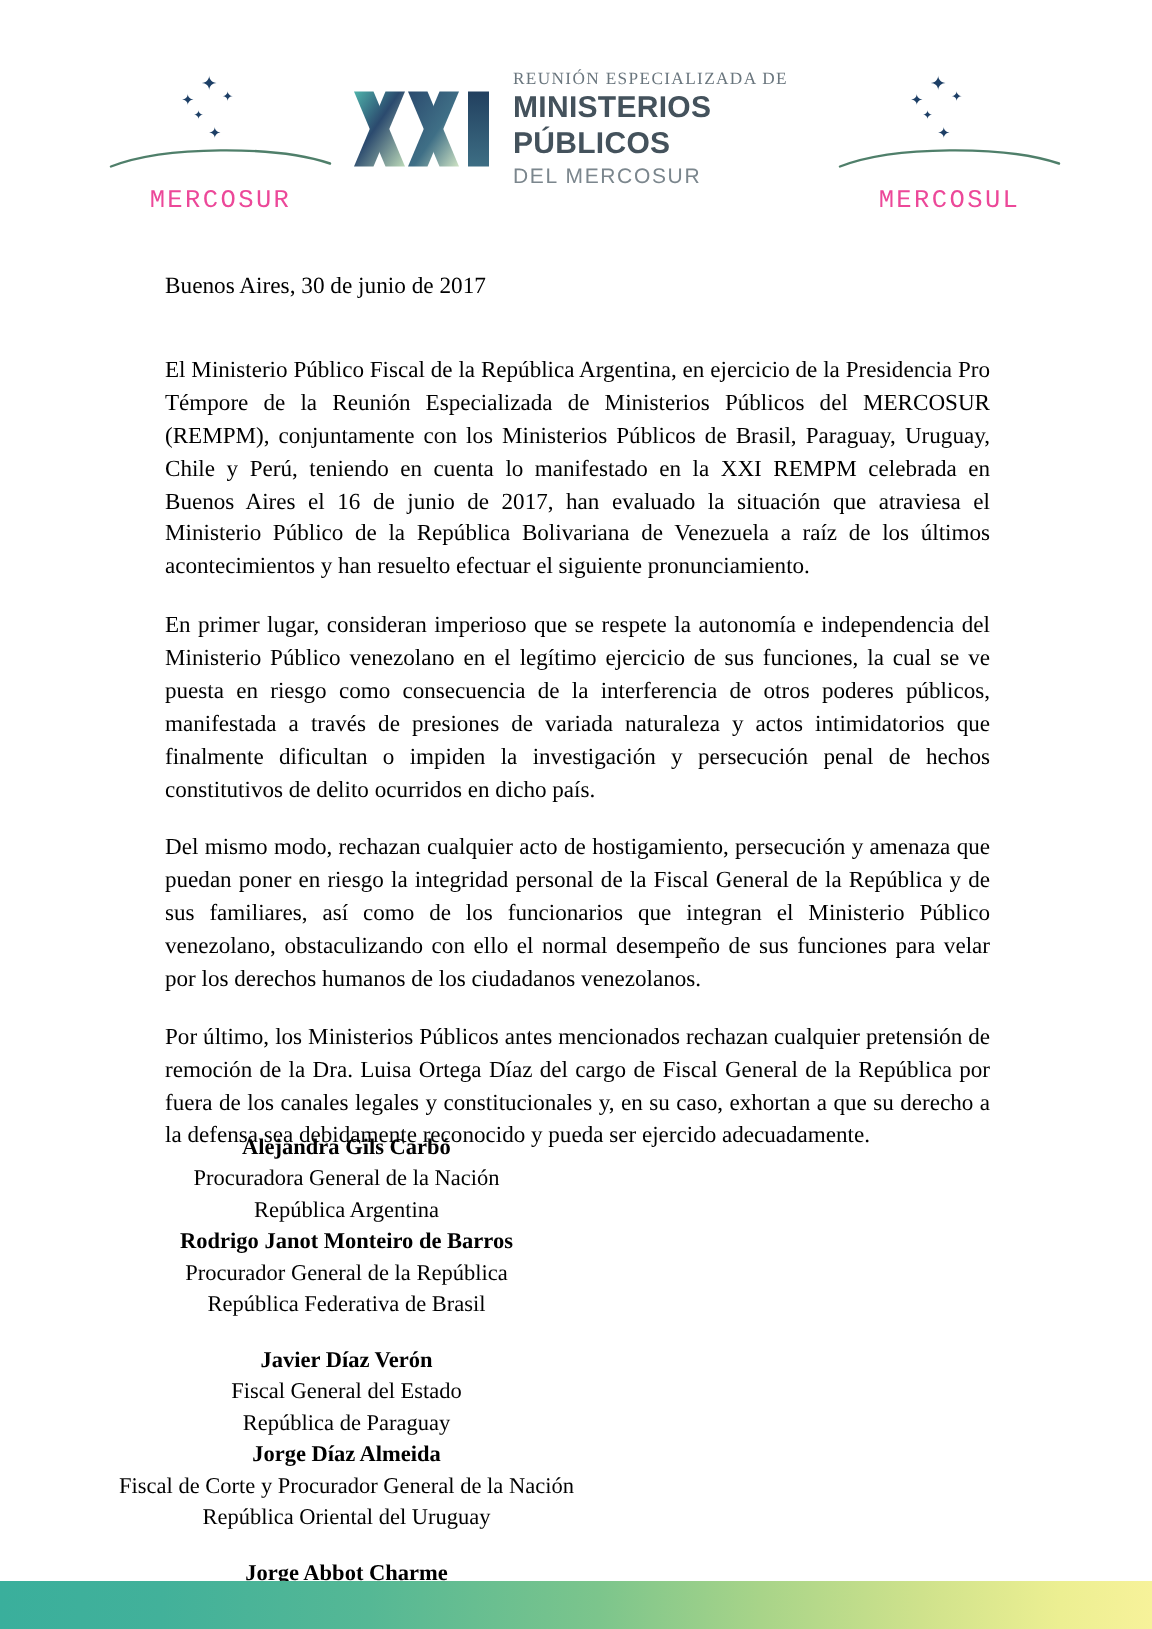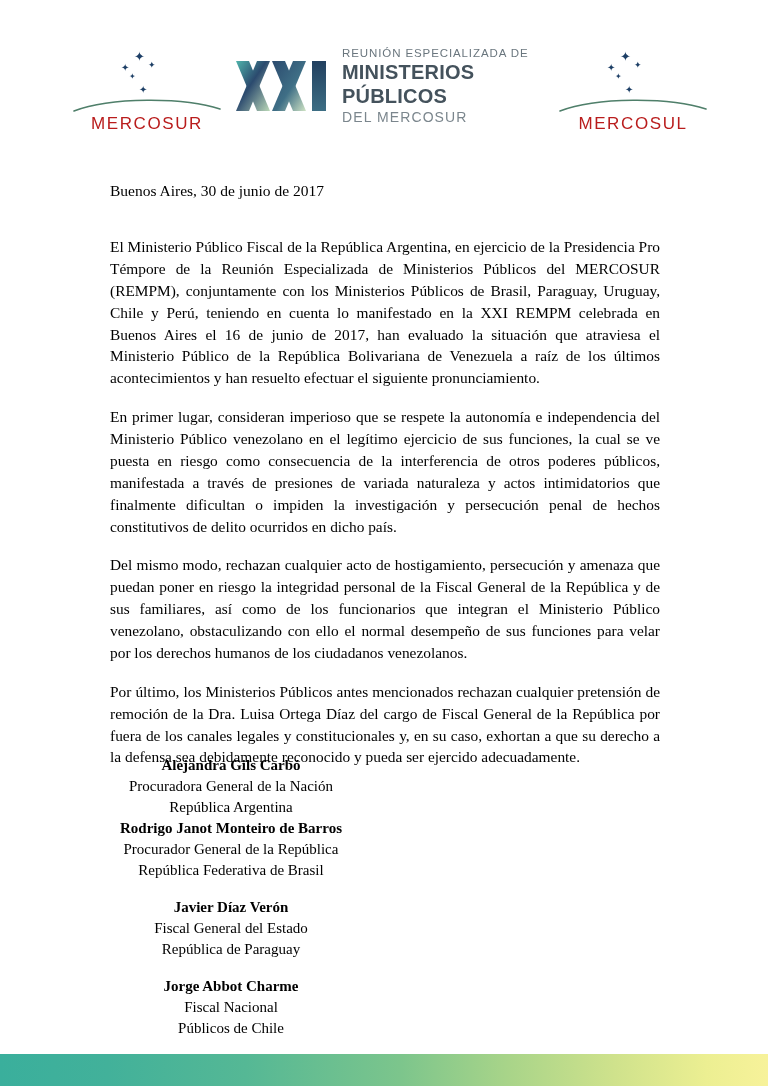--- a/index.html
+++ b/index.html
@@ -63,25 +63,25 @@
 
   .merco-arc {
     position: relative;
     width: 150px;
     height: 16px;
     margin: -4px auto 0;
   }
   .merco-arc svg { display: block; }
 
   .merco-word {
-    font-family: Liberation Sans, sans-serif;
+    font-family: Liberation Mono, monospace;
     font-size: 17px;
     letter-spacing: 1.6px;
-    color: #b91c1c;
-    margin-top: 2px;
+    color: #ec4899;
+    margin-top: 13px;
   }
 
   
   .center-logo {
     position: absolute;
     left: 236px;
     top: 8px;
     width: 300px;
     height: 72px;
     display: flex;
@@ -91,20 +91,21 @@
   .center-text {
     margin-left: 14px;
     font-family: "Liberation Sans", sans-serif;
     color: #5a6a74;
     line-height: 1.16;
   }
   .ct-l1 {
     font-size: 11.5px;
     letter-spacing: 0.9px;
     color: #6a767e;
+    font-family: Liberation Serif, serif;
   }
   .ct-l2 {
     font-size: 20px;
     font-weight: bold;
     letter-spacing: 0.2px;
     color: #44525c;
     margin: 1px 0;
   }
   .ct-l3 {
     font-size: 14px;
@@ -275,20 +276,25 @@
         <div class="sig-country">República Federativa de Brasil</div>
       </div>
     </div>
 
     <div class="sig-row">
       <div class="sig-cell">
         <div class="sig-name">Javier Díaz Verón</div>
         <div class="sig-role">Fiscal General del Estado</div>
         <div class="sig-country">República de Paraguay</div>
       </div>
+      <div class="sig-cell">
+        <div class="sig-name">Jorge Díaz Almeida</div>
+        <div class="sig-role">Fiscal de Corte y Procurador General de la Nación</div>
+        <div class="sig-country">República Oriental del Uruguay</div>
+      </div>
     </div>
 
     <div class="sig-row">
       <div class="sig-cell">
         <div class="sig-name">Jorge Abbot Charme</div>
         <div class="sig-role">Fiscal Nacional</div>
         <div class="sig-country">Públicos de Chile</div>
       </div>
       <div class="sig-cell">
         <div class="sig-name">Pablo Sánchez Velarde</div>

